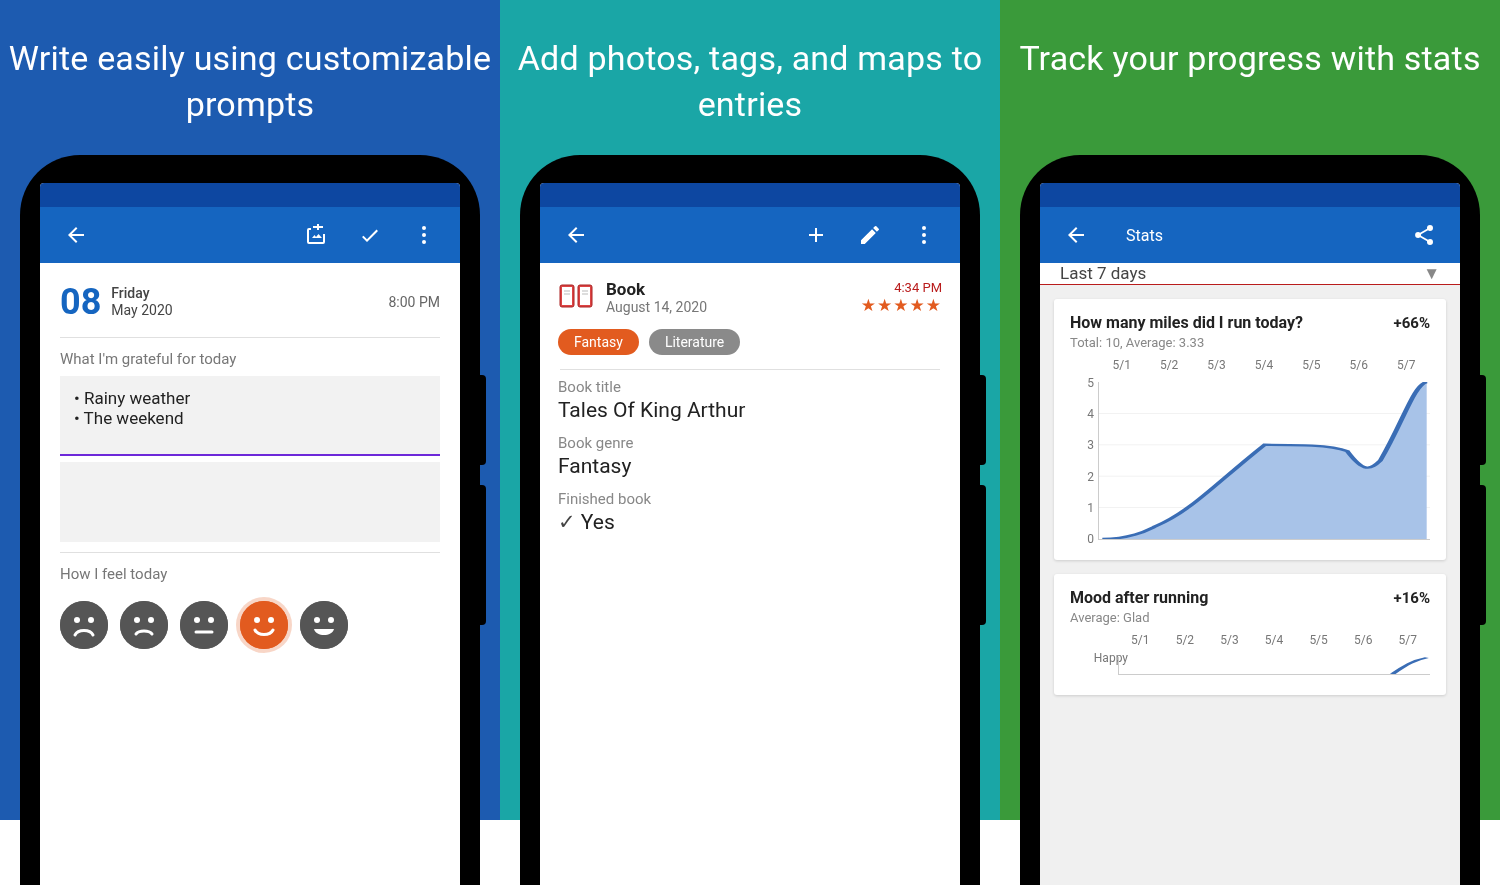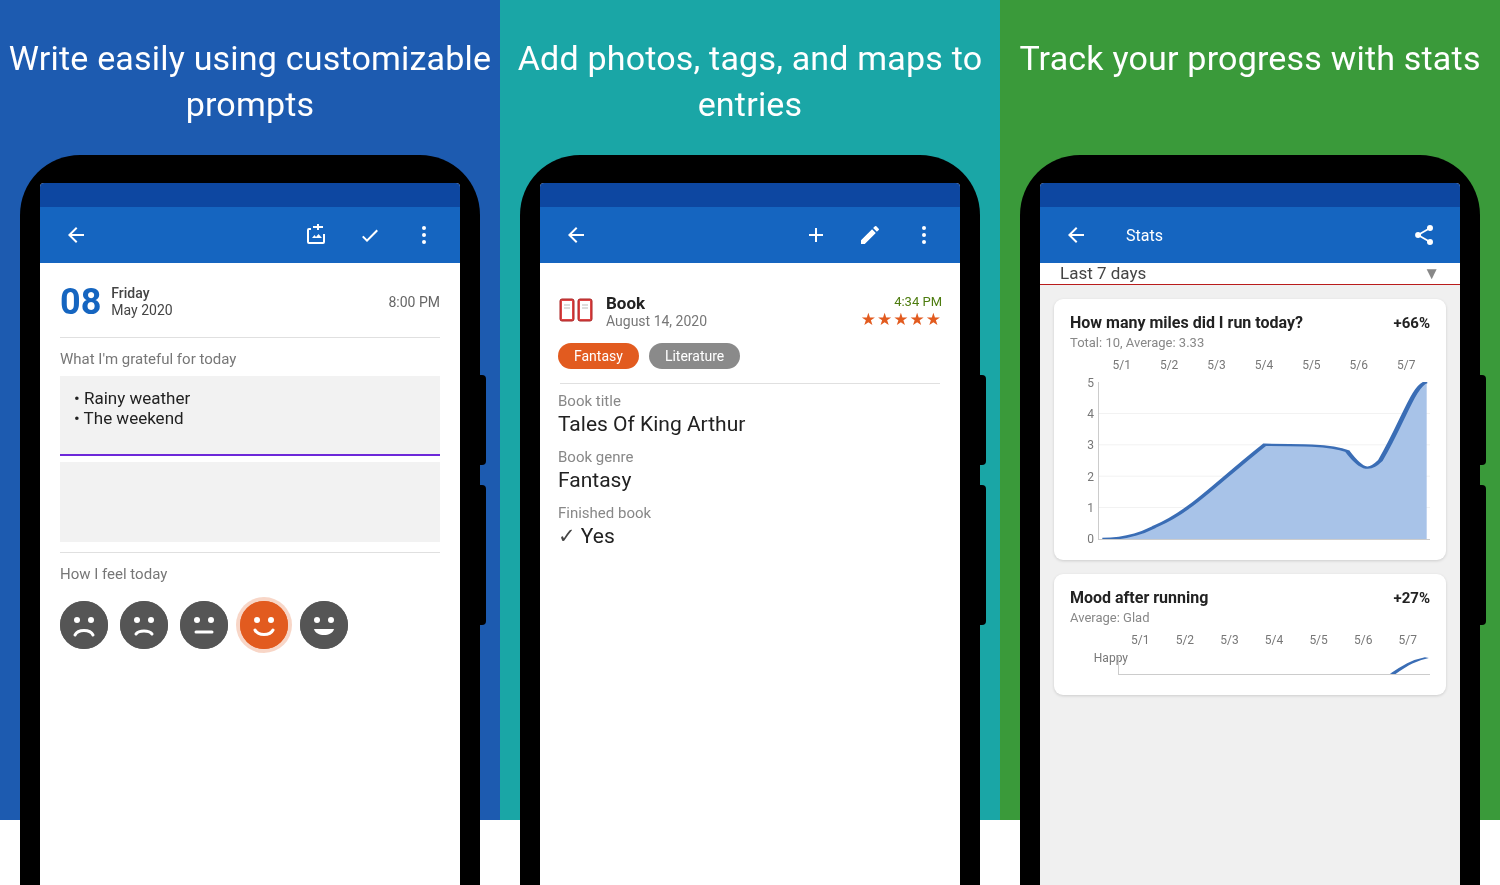--- a/index.html
+++ b/index.html
@@ -28,41 +28,41 @@
   .time{margin-left:auto;color:#666;font-size:14px}
   .divider{height:1px;background:#e0e0e0;margin:0 20px}
   .prompt-lbl{color:#777;font-size:15px;padding:12px 20px 8px}
   .textarea{margin:0 20px 6px;background:#f2f2f2;padding:12px 14px;font-size:17px;color:#222;min-height:54px;border-bottom:2px solid transparent;white-space:pre-line}
   .textarea.active{border-bottom:2px solid #6d28d9}
   .mood-row{display:flex;gap:12px;padding:10px 20px}
   .mood{width:48px;height:48px;border-radius:50%;background:#555;display:flex;align-items:center;justify-content:center;cursor:pointer}
   .mood.sel{background:#e25b1f;box-shadow:0 0 0 4px rgba(226,91,31,.25)}
   .mood svg{width:48px;height:48px}
   
-  .entry-head{display:flex;padding:30px 18px 10px;align-items:flex-end}
+  .entry-head{display:flex;padding:16px 18px 10px;align-items:flex-end}
   .book-ico{width:36px;height:36px;margin-right:12px}
   .entry-meta{display:flex;flex-direction:column}
   .entry-title{font-weight:700;font-size:17px;color:#222}
   .entry-date{font-size:14px;color:#777}
   .entry-right{margin-left:auto;text-align:right}
-  .entry-time{font-size:13px;color:#4d7c0f;}
+  .entry-time{font-size:13px;color:#b91c1c;}
   .stars{color:#e25b1f;font-size:17px;letter-spacing:1px}
   .tags{display:flex;gap:10px;padding:4px 18px 14px}
   .tag{padding:5px 16px;border-radius:16px;color:#fff;font-size:14px}
   .tag.t1{background:#e25b1f}
   .tag.t2{background:#8a8a8a}
   .field{padding:8px 18px 4px}
   .field-lbl{color:#888;font-size:15px;margin-bottom:2px}
   .field-val{color:#222;font-size:21px}
   .field-val.chk::before{content:"✓ ";color:#444}
   
   .dropdown{background:#fff;margin:0;padding:0 20px;display:flex;align-items:flex-start;color:#444;font-size:17px;border-bottom:1px solid #b91c1c}
   .dropdown .arrow{margin-left:auto;color:#888}
   .cards-wrap{background:#f0f0f0;padding:14px;display:flex;flex-direction:column;gap:14px}
-  .card{background:#fff;border-radius:9px;box-shadow:0 1px 3px rgba(0,0,0,.15);padding:14px 16px}
+  .card{background:#fff;border-radius:3px;box-shadow:0 1px 3px rgba(0,0,0,.15);padding:14px 16px}
   .card-head{display:flex;align-items:baseline}
   .card-title{font-weight:700;font-size:16px;color:#222}
   .card-pct{margin-left:auto;font-weight:700;color:#222;font-size:15px}
   .card-sub{color:#888;font-size:13px;margin:3px 0 8px}
   .chart-lbls{display:flex;font-size:12px;color:#777;padding-left:28px}
   .chart-lbls span{flex:1;text-align:center}
   .chart{position:relative;height:170px;margin-top:4px}
   .yax{position:absolute;left:0;top:0;bottom:0;width:24px;display:flex;flex-direction:column;justify-content:space-between;font-size:12px;color:#777;text-align:right}
   .plot{position:absolute;left:28px;right:0;top:6px;bottom:6px;border-left:1px solid #ccc;border-bottom:1px solid #ccc}
   .plot svg{position:absolute;inset:0;width:100%;height:100%}
@@ -298,21 +298,21 @@
                     <line x1="0" y1="80" x2="100" y2="80" stroke="#eee" stroke-width="0.5"></line>
                     <path d="M1 100 C 10 100, 15 94, 17 92 C 28 82, 35 65, 50 40 C 60 40, 70 40, 75 44 C 80 58, 82 56, 85 50 C 92 25, 95 2, 99 0 L 99 100 Z" fill="#a8c3e8"></path>
                     <path d="M1 100 C 10 100, 15 94, 17 92 C 28 82, 35 65, 50 40 C 60 40, 70 40, 75 44 C 80 58, 82 56, 85 50 C 92 25, 95 2, 99 0" fill="none" stroke="#3a6db5" stroke-width="1.5"></path>
                   </svg>
                 </div>
               </div>
             </div>
             <div class="card">
               <div class="card-head">
                 <span class="card-title">Mood after running</span>
-                <span class="card-pct">+27%</span>
+                <span class="card-pct">+16%</span>
               </div>
               <div class="card-sub">Average: Glad</div>
               <div class="chart-lbls" style="padding-left:48px">
                 <span>5/1</span>
                   <span>5/2</span>
                   <span>5/3</span>
                   <span>5/4</span>
                   <span>5/5</span>
                   <span>5/6</span>
                   <span>5/7</span>

